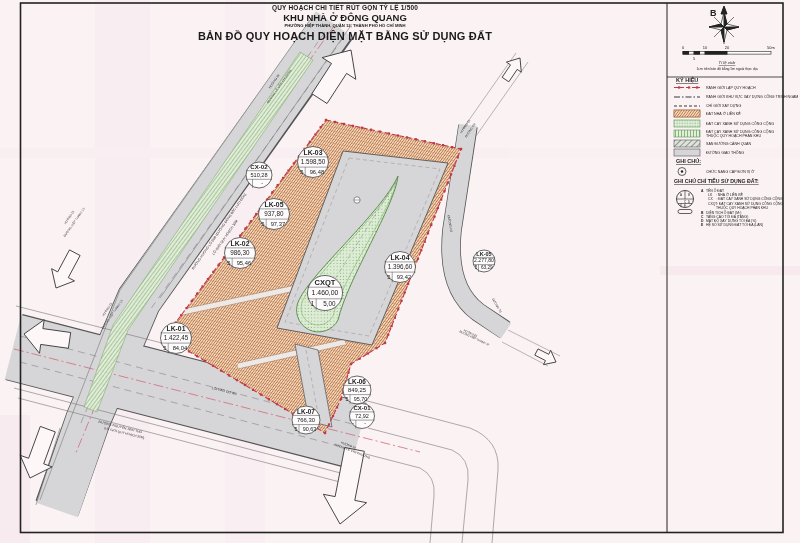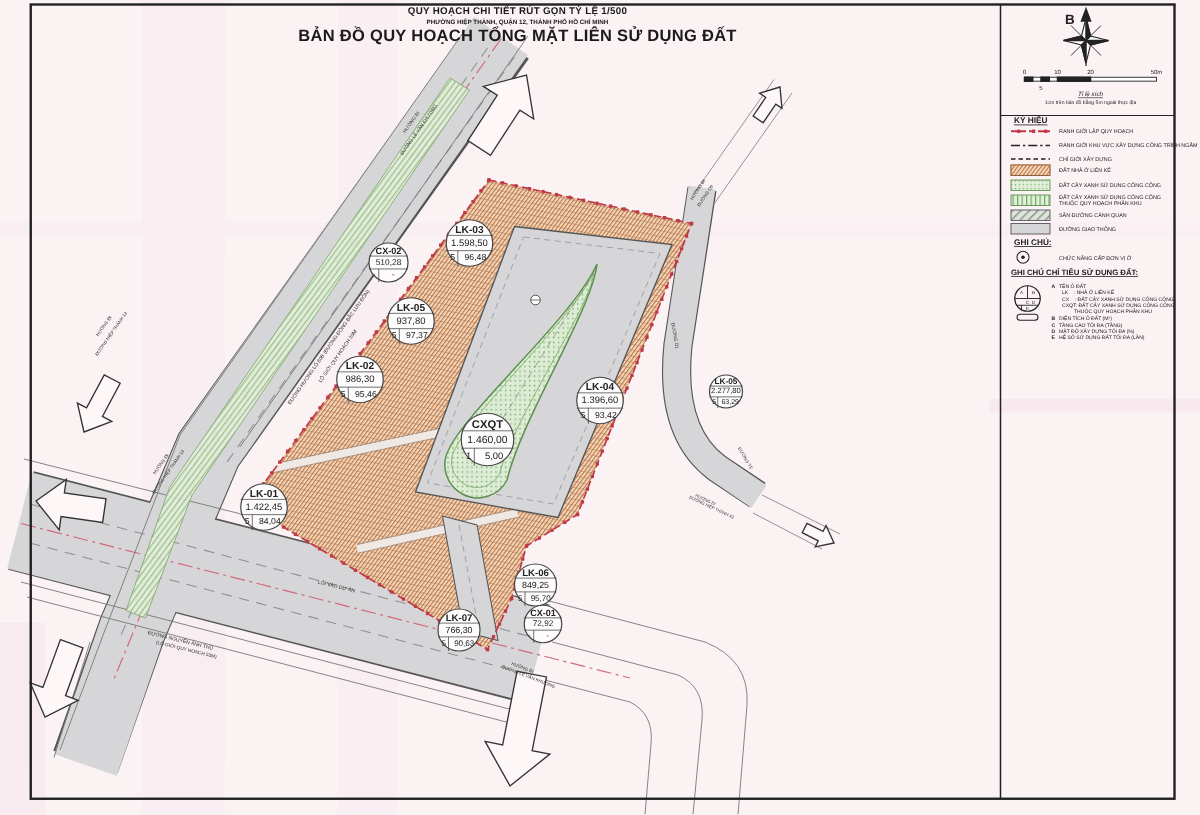--- a/index.html
+++ b/index.html
@@ -501,15 +501,16 @@
 <text x="701" y="221.9" font-weight="bold">D</text>
           <text x="706" y="221.9">MẬT ĐỘ XÂY DỰNG TỐI ĐA (%)</text>
 <text x="701" y="226.1" font-weight="bold">E</text>
           <text x="706" y="226.1">HỆ SỐ SỬ DỤNG ĐẤT TỐI ĐA (LẦN)</text>
 </g>
 </g>
 </svg>
 
 <div class="abs" style="left:150px;top:4px;width:390px;text-align:center;color:#1a1a1a;">
 <div style="font-size:6.5px;font-weight:bold;letter-spacing:0.2px;">QUY HOẠCH CHI TIẾT RÚT GỌN TỶ LỆ 1/500</div>
+<div style="font-size:9.5px;font-weight:bold;margin-top:0.5px;">KHU NHÀ Ở ĐÔNG QUANG</div>
 <div style="font-size:4.2px;font-weight:bold;margin-top:0.5px;">PHƯỜNG HIỆP THÀNH, QUẬN 12, THÀNH PHỐ HỒ CHÍ MINH</div>
-<div style="font-size:11px;font-weight:bold;margin-top:1.5px;letter-spacing:0.2px;">BẢN ĐỒ QUY HOẠCH TỔNG MẶT LIÊN SỬ DỤNG ĐẤT</div>
+<div style="font-size:11px;font-weight:bold;margin-top:1.5px;letter-spacing:0.2px;">BẢN ĐỒ QUY HOẠCH DIỆN MẶT BẰNG SỬ DỤNG ĐẤT</div>
 </div>
   </div>
 </body></html>

